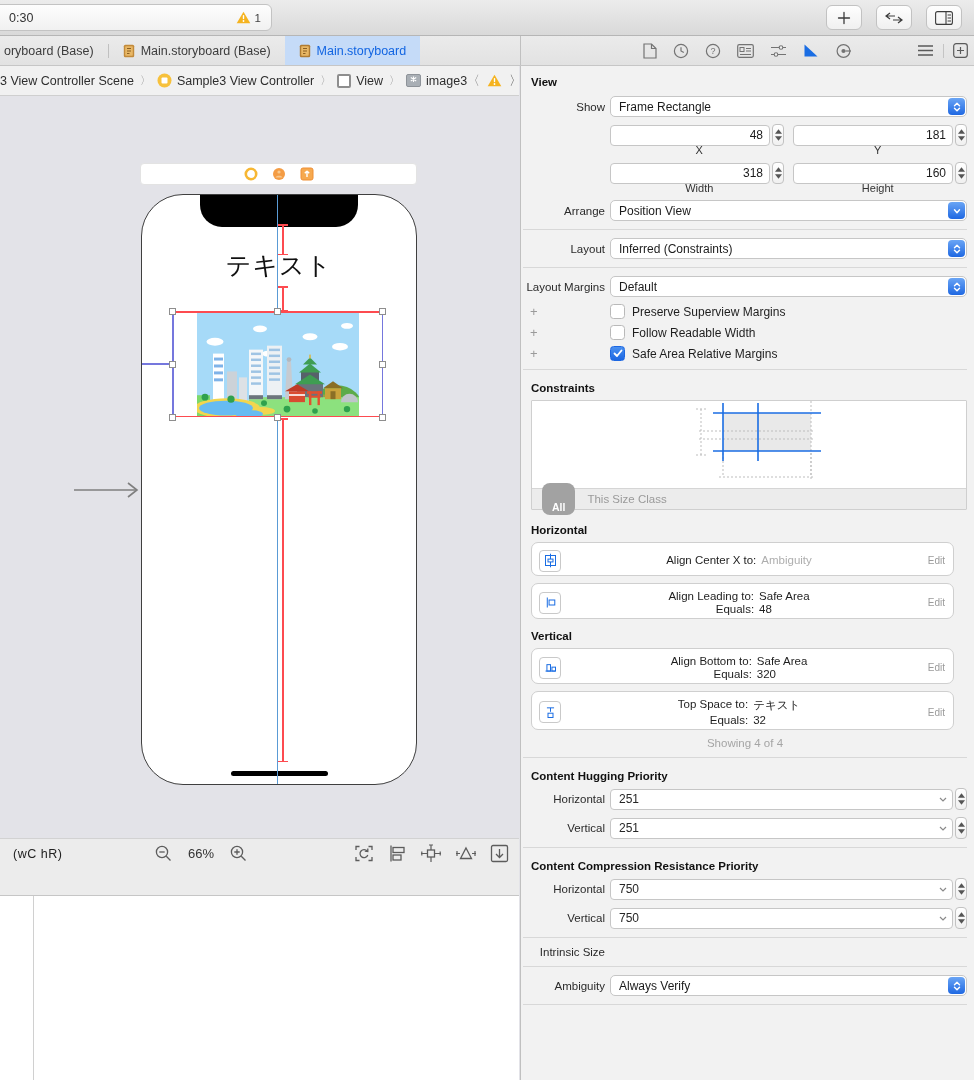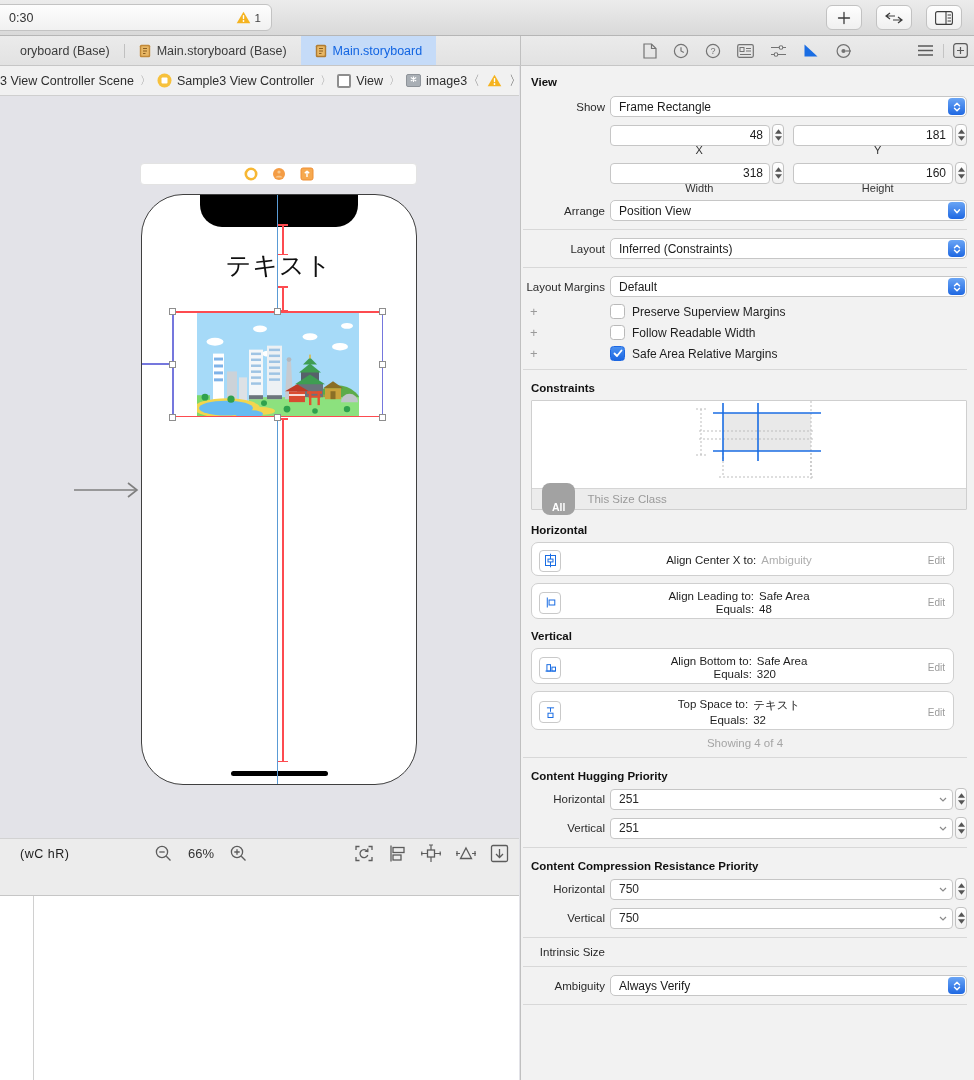--- a/index.html
+++ b/index.html
@@ -16,21 +16,21 @@
   .warn-badge { margin-left:auto; display:flex; align-items:center; gap:4px; font-size:11.5px; color:#444; }
   .tb-buttons { position:absolute; right:12px; top:5px; display:flex; gap:14px; }
   .tb-btn { width:36px; height:25px; background:linear-gradient(#fefefe,#f0f0f0);
     border:1px solid #c2c2c2; border-radius:6px; display:flex; align-items:center; justify-content:center; cursor:default; }
 
   
   .tabrow { position:absolute; left:0; top:36px; width:974px; height:30px;
     background:linear-gradient(#ebebeb,#e2e2e2); border-bottom:1px solid #c6c6c6; }
   .tabs { position:absolute; left:0; top:0; width:519px; height:29px; display:flex; align-items:stretch; overflow:hidden; }
   .tab { display:flex; align-items:center; gap:6px; padding:0 14px; font-size:12.5px; color:#3c3c3c; white-space:nowrap; }
-  .tab.first { padding-left:20px;text-align:center; }
+  .tab.first { padding-left:4px;text-align:center; }
   .tab-sep { width:1px; height:14px; background:#c0c0c0; align-self:center; }
   .tab.active { background:#c5dbf8; color:#1265e2; }
   .tab-right-icons { position:absolute; right:6px; top:0; height:29px; display:flex; align-items:center; gap:9px; }
   .vline-sep { width:1px; height:14px; background:#c4c4c4; }
 
   
   .insp-strip { position:absolute; left:520px; top:0; width:454px; height:29px;
     display:flex; align-items:center; justify-content:center; gap:16px; border-left:1px solid #c0c0c0; }
 
   
@@ -58,21 +58,21 @@
   .handle { position:absolute; width:7px; height:7px; background:#fff; border:1px solid #8e8e8e; }
   .guide-blue { position:absolute; left:277px; top:99px; width:1px; height:589px; background:#5a9bd5; }
   .ibeam { position:absolute; width:1.5px; background:#fd4b50; left:282px; }
   .ibeam::before,.ibeam::after { content:""; position:absolute; left:-4px; width:10px; height:1.5px; background:#fd4b50; }
   .ibeam::before { top:0; } .ibeam::after { bottom:0; }
   .lead-line { position:absolute; left:142px; top:267px; width:31px; height:1.5px; background:#7577dd; }
 
   
   .canvasbar { position:absolute; left:0; top:838px; width:519px; height:30px; background:#ececec;
     border-top:1px solid #d2d2d2; display:flex; align-items:center; font-size:13px; color:#3a3a3a; }
-  .size-class { margin-left:20px; font-size:12.5px; color:#222; letter-spacing:.5px; }
+  .size-class { margin-left:13px; font-size:12.5px; color:#222; letter-spacing:.5px; }
   .zoom-ctrls { position:absolute; left:155px; display:flex; align-items:center; gap:16px; }
   .zoom-label { font-size:13px; color:#333; }
   .layout-btns { position:absolute; right:10px; display:flex; align-items:center; gap:13px; }
   .strip { position:absolute; left:0; top:868px; width:519px; height:28px; background:#ececec; border-bottom:1px solid #c6c6c6; }
 
   
   .console { position:absolute; left:0; top:896px; width:519px; height:229px; background:#fff; }
   .console .divider { position:absolute; left:33px; top:0; width:1px; height:184px; background:#d0d0d0; }
   .console-bar { position:absolute; left:0; bottom:0; width:519px; height:30px; display:flex; align-items:center; }
   .vars-btn { position:absolute; left:-5px; bottom:3px; width:32px; height:25px; background:#e7e7e7;

